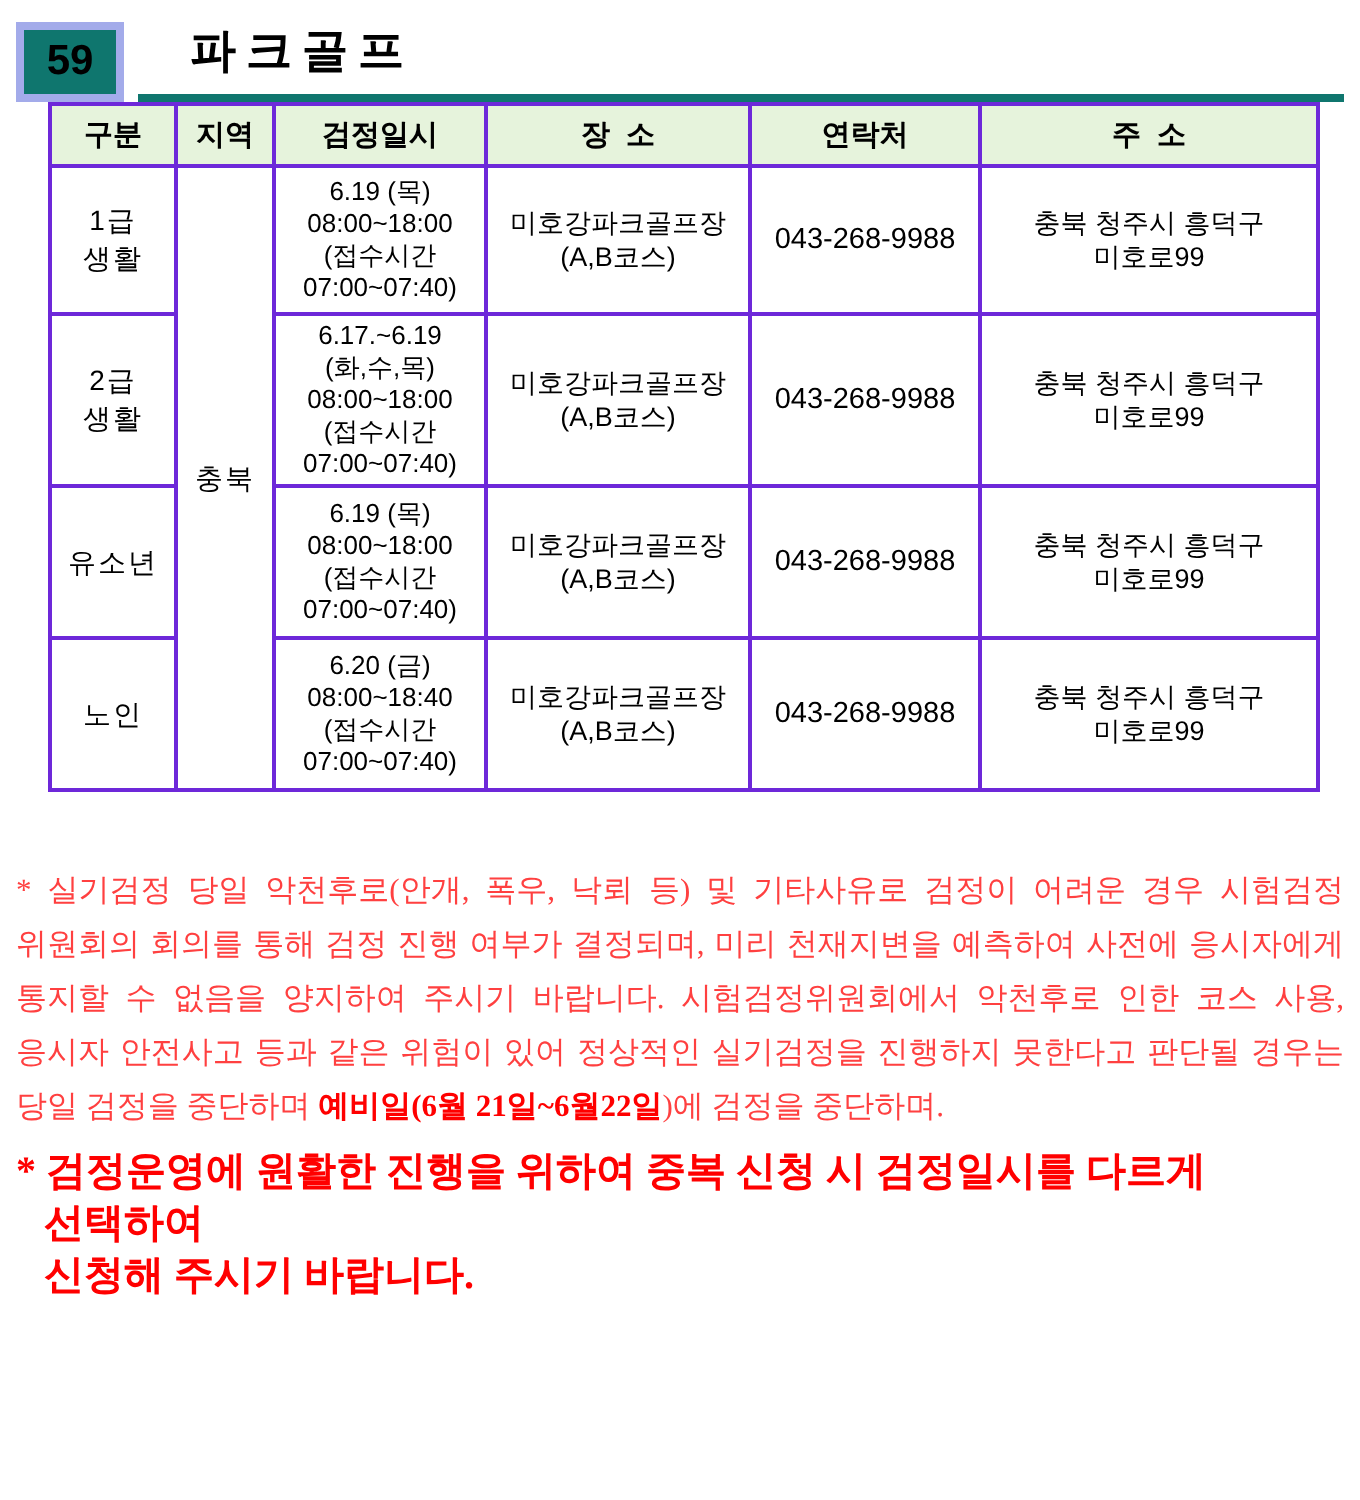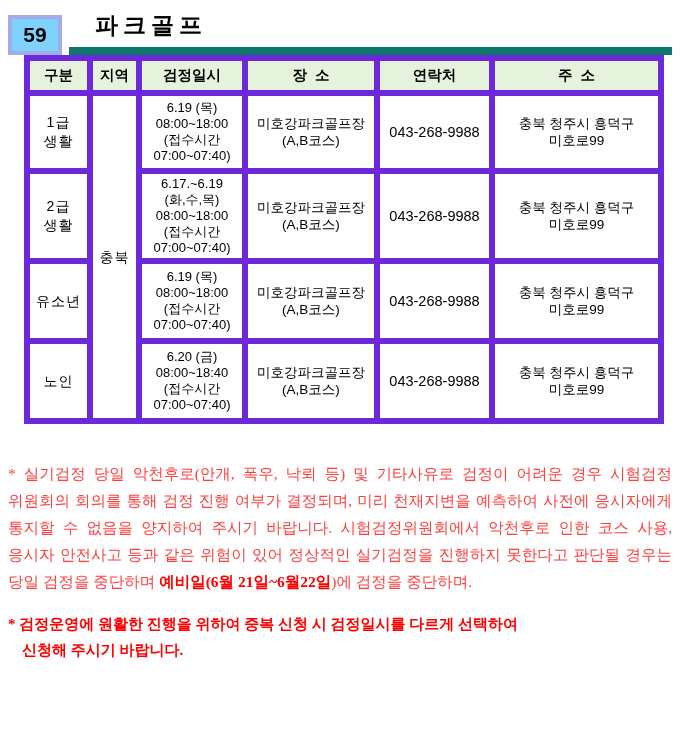--- a/index.html
+++ b/index.html
@@ -7,27 +7,27 @@
     width:680px; height:750px; overflow:hidden;
     background:#ffffff; color:#000;
     font-family:"Liberation Sans", sans-serif;
   }
   .doc { padding:10px 8px 0 8px; }
 
   
   .header-row { display:flex; align-items:flex-end; }
   .badge {
     width:46px; height:32px; flex:0 0 auto;
-    background:#7dd3fc; border:4px solid #a3abea;
+    background:#0f766e; border:4px solid #a3abea;
     display:flex; align-items:center; justify-content:center;
     font-size:21px; font-weight:bold; color:#000;
   }
   .title-area {
     flex:1 1 auto; margin-left:7px;
-    border-bottom:8px solid #0f766e;
+    border-bottom:4px solid #0f766e;
     padding:0 0 6px 26px;
     font-family:Liberation Serif, serif;
   }
   .title { font-size:23px; font-weight:bold; letter-spacing:5px; }
 
   
   .sec-heading {
     margin:24px 0 0 0;
     font-family:"Liberation Serif", serif;
     font-size:16.5px; font-weight:bold; letter-spacing:1.5px;
@@ -38,21 +38,21 @@
     font-size:15.5px; letter-spacing:1.5px;
   }
 
   
   table.sched {
     border-collapse:collapse; table-layout:fixed;
     margin-left:16px; width:634px;
     border:2px solid #000;
   }
   .sched th, .sched td {
-    border:6px solid #6d28d9; padding:0;
+    border:2px solid #6d28d9; padding:0;
     text-align:center; vertical-align:middle;
   }
   .sched thead th {
     background:#e6f3dc; height:29px;
     font-size:14.5px; font-weight:bold;
   }
   .sched td {
     font-size:13px; line-height:16px; white-space:pre-line;
   }
   .sched tbody tr + tr td { border-top:2px solid #7f1d1d; }
@@ -67,24 +67,24 @@
   
   .note1 {
     margin:36px 0 0 0; width:664px;
     color:#ff4040;
     font-family:"Liberation Serif", serif;
     font-size:15.5px; line-height:27px;
     text-align:justify; word-break:keep-all;
   }
   .note1 .bold-part { color:#ff0000; font-weight:bold; }
   .note2 {
-    margin:16px 0 0 0;
+    margin:6px 0 0 0;
     color:#ff0000; font-weight:bold;
     font-family:"Liberation Serif", serif;
-    font-size:15px; line-height:26px;
+    font-size:20px; line-height:26px;
     white-space:pre-line;
     padding-left:14px; text-indent:-14px;
     word-break:keep-all;
   }
 </style>
 </head>
 <body>
 
 <div class="doc">
 

